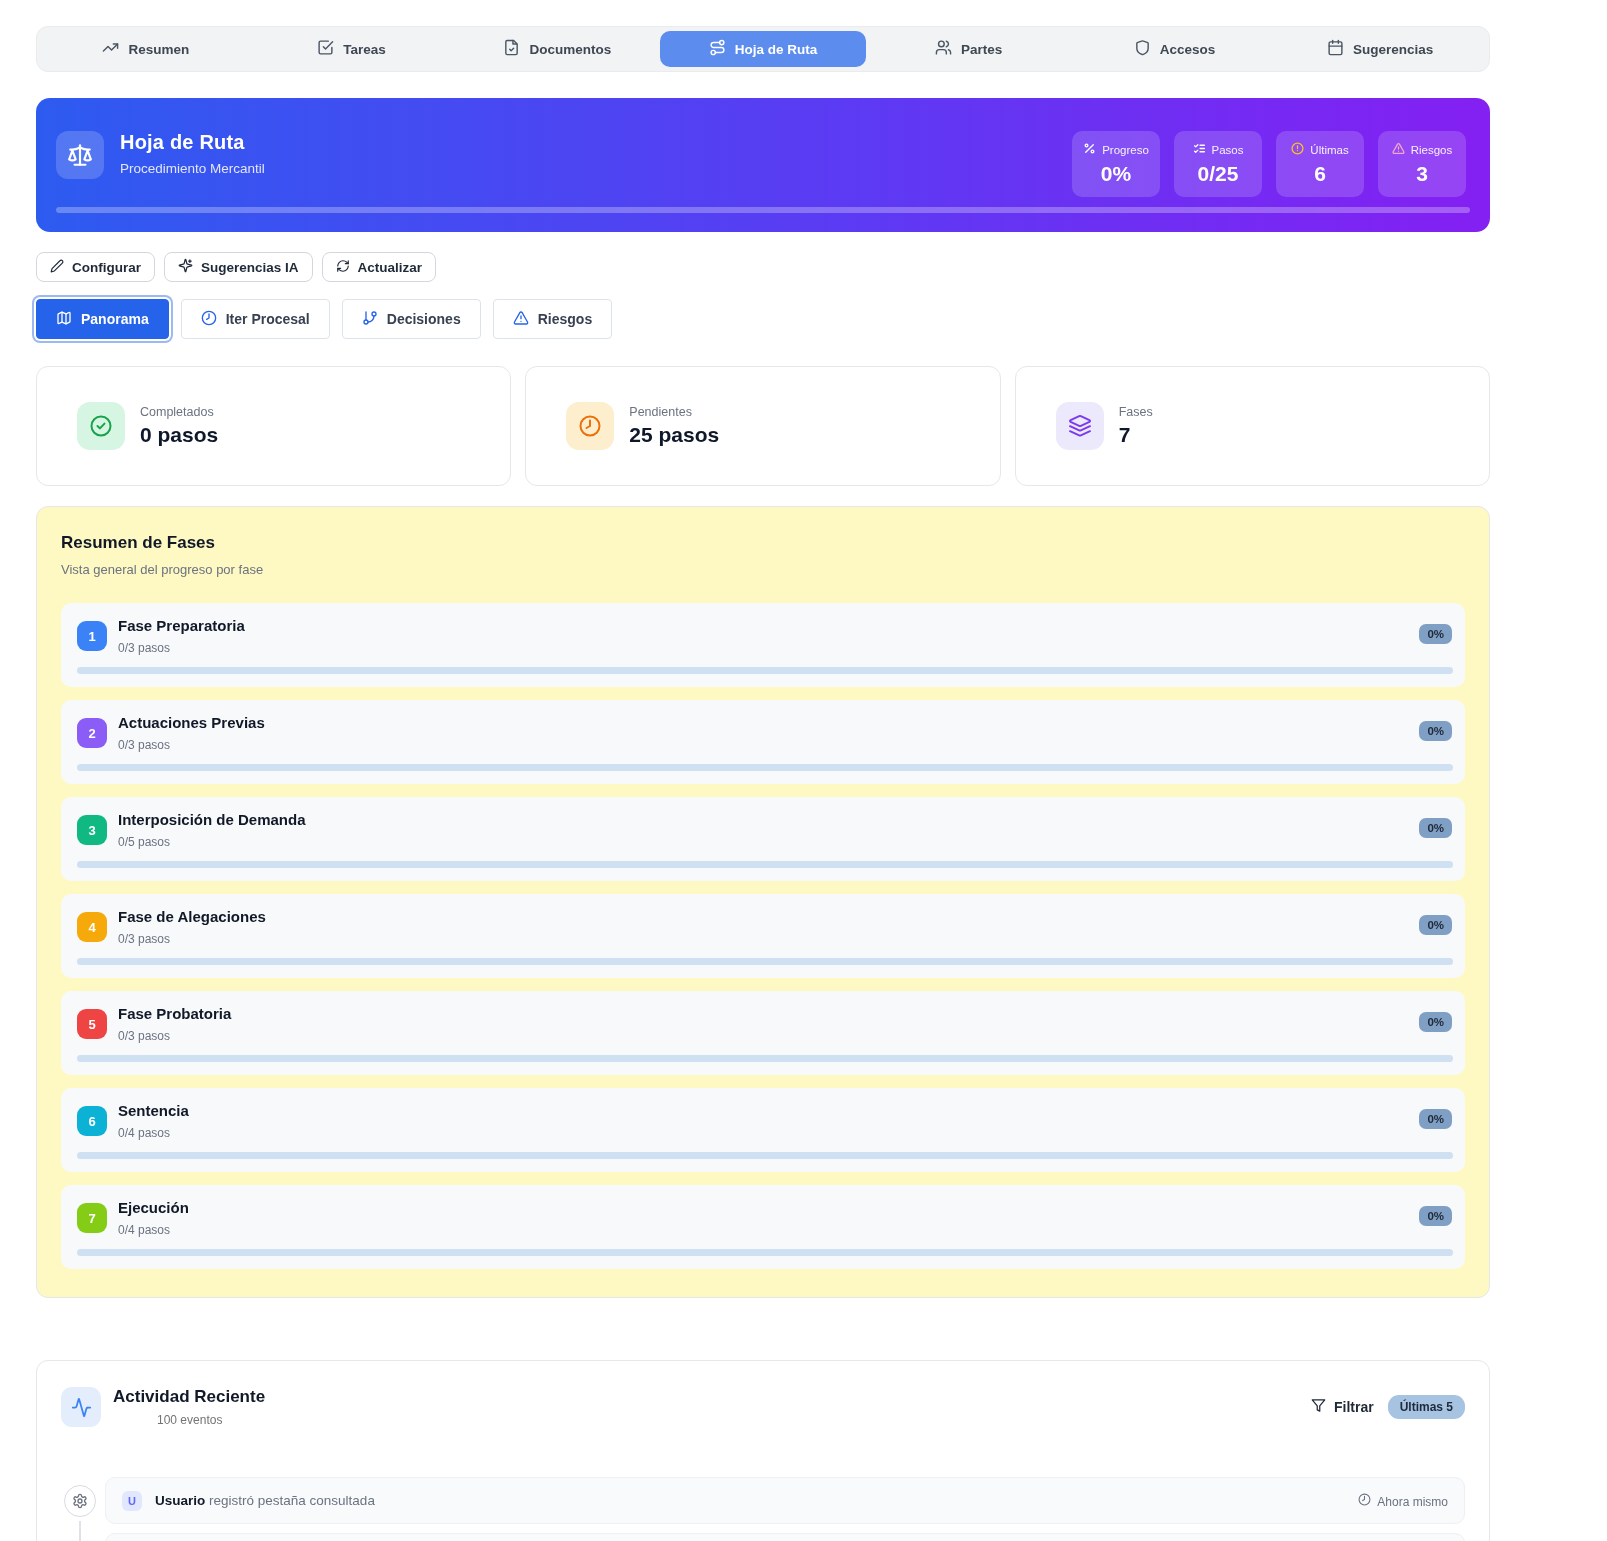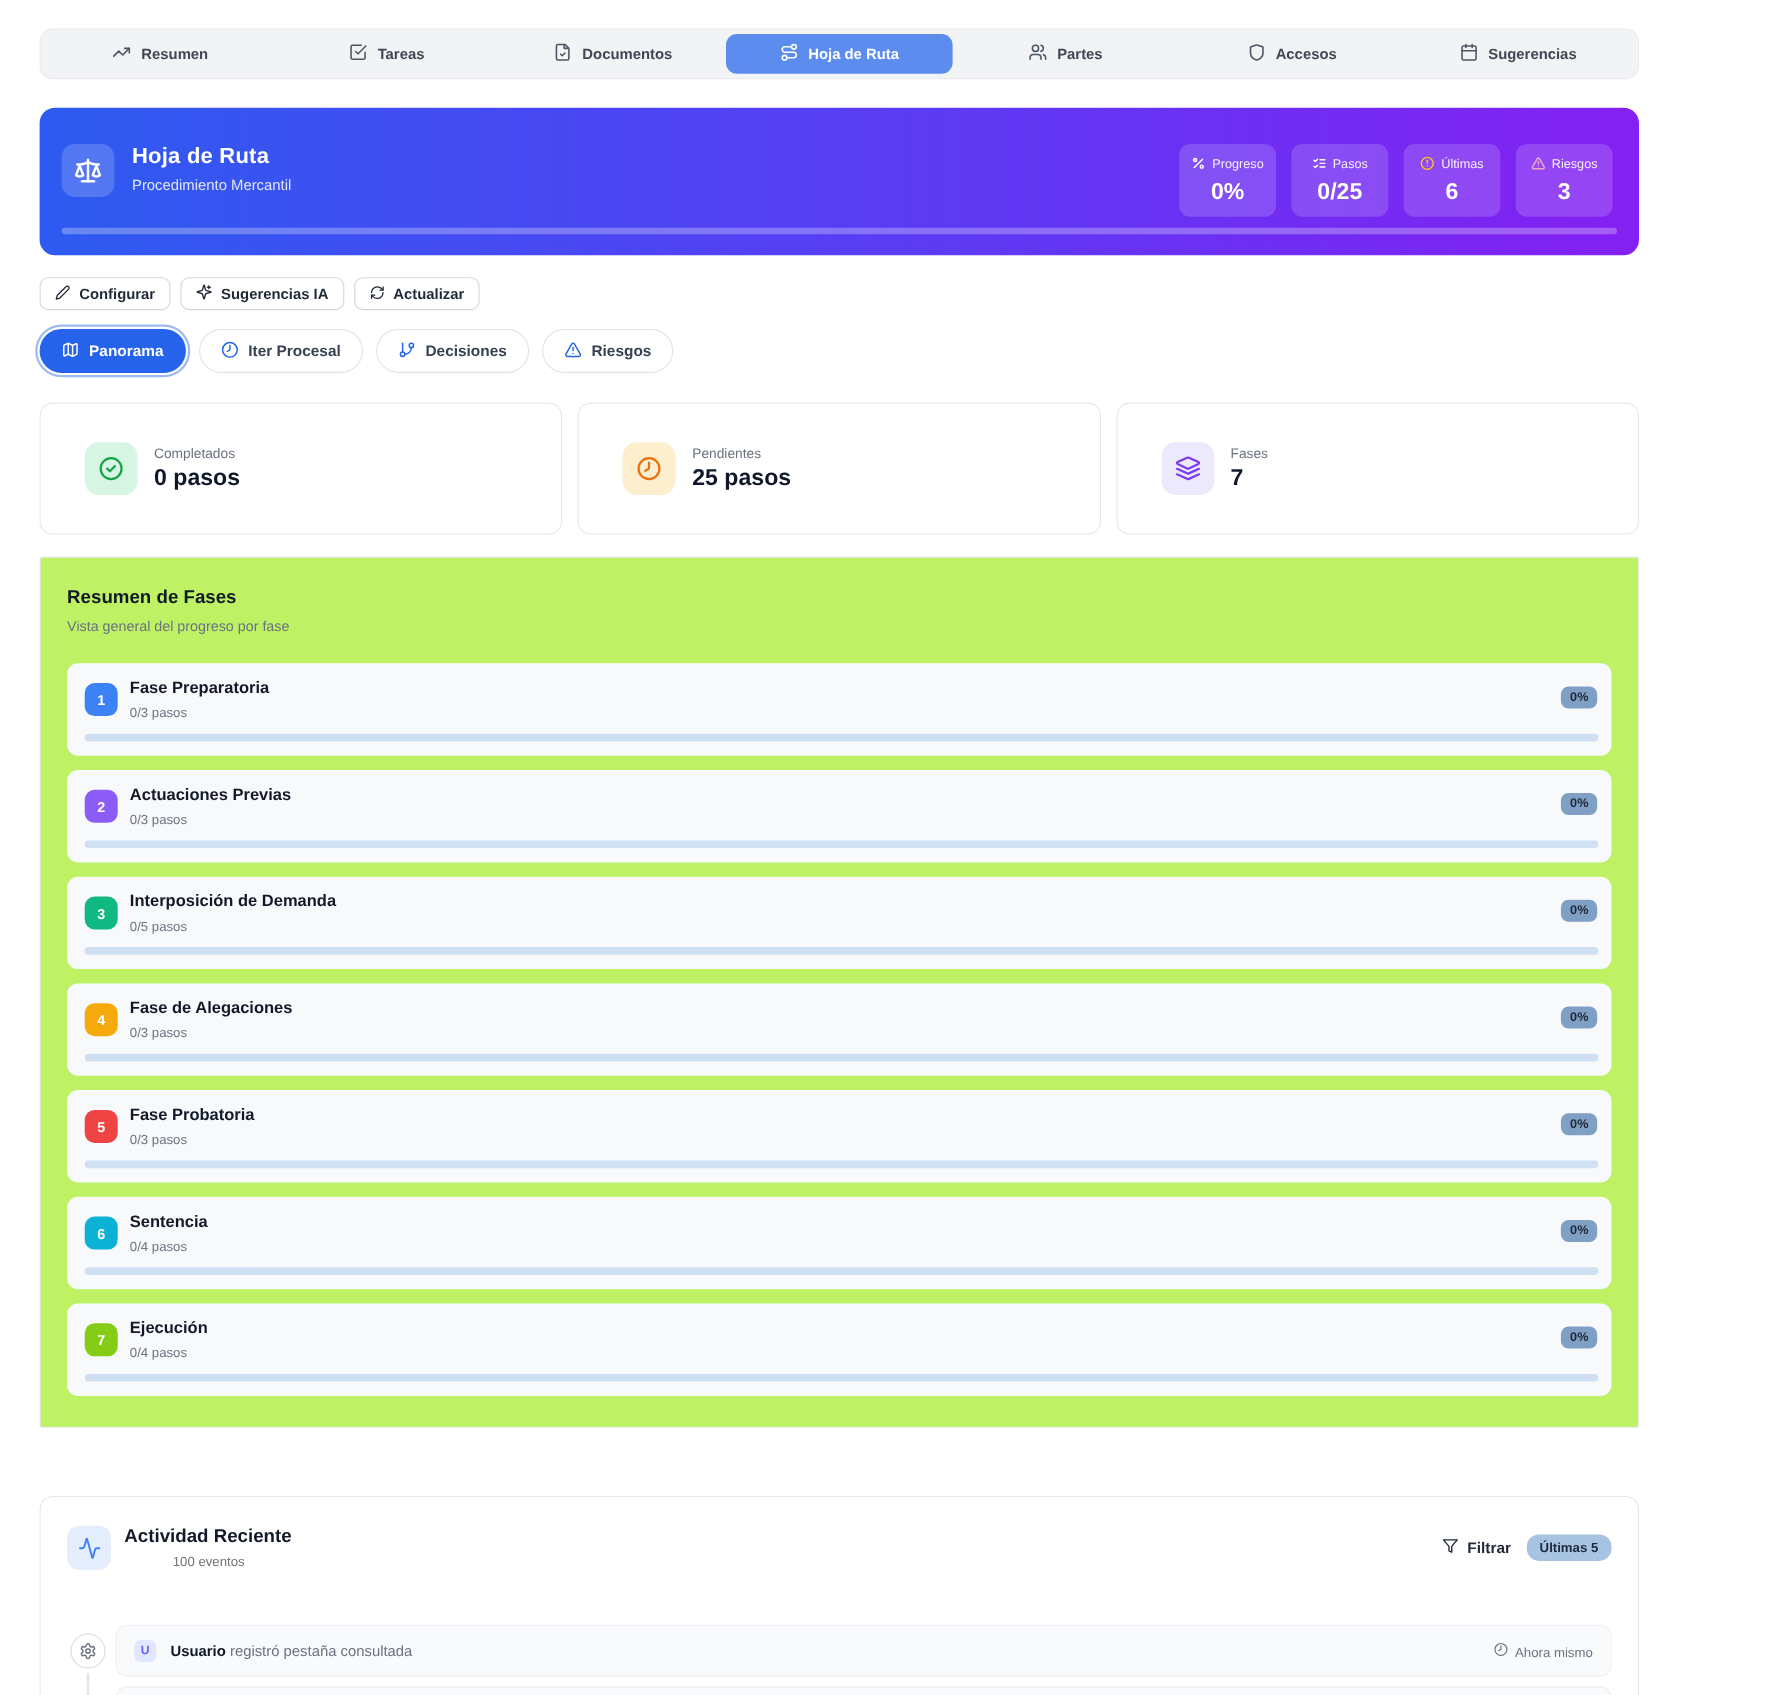--- a/index.html
+++ b/index.html
@@ -36,38 +36,38 @@
   
   .actions { margin-top:20px; display:flex; gap:9px; }
   .btn { height:30px; display:inline-flex; align-items:center; gap:8px; padding:0 13px;
          background:#fff; border:1px solid #d2d7dd; border-radius:8px; font-size:13.5px;
          font-weight:600; color:#1f2937; cursor:pointer;text-align:right; }
   .btn svg { stroke:#1f2937; }
 
   
   .viewtabs { margin-top:17px; display:flex; gap:12px; }
   .vtab { height:40px; display:inline-flex; align-items:center; gap:9px; padding:0 19px;
-          background:#fff; border:1px solid #dde3ea; border-radius:20px; font-size:14px;
+          background:#fff; border:1px solid #dde3ea; border-radius:4px; font-size:14px;
           font-weight:600; color:#374151; cursor:pointer; }
   .vtab svg { stroke:#2563eb; }
   .vtab.active { background:#2563eb; border-color:#2563eb; color:#fff;
                  box-shadow:0 0 0 2px #ffffff, 0 0 0 4px #9db9f3; }
   .vtab.active svg { stroke:#ffffff; }
 
   
   .cards { margin-top:27px; display:flex; gap:14px; }
   .card { flex:1; height:120px; background:#fff; border:1px solid #e5e7eb; border-radius:12px;
           display:flex; align-items:center; padding:0 40px; }
   .card-ic { width:48px; height:48px; border-radius:13px; display:flex; align-items:center; justify-content:center; }
   .card-txt { margin-left:15px; }
   .card-label { font-size:12.5px; color:#6b7280; }
   .card-value { margin-top:4px; font-size:21px; font-weight:700; color:#0f172a; }
 
   
-  .phases-card { margin-top:20px; background:#bef264; border:1px solid #e5e7eb; border-radius:2px;
+  .phases-card { margin-top:20px; background:#fef9c3; border:1px solid #e5e7eb; border-radius:12px;
                  padding:26px 24px 28px 24px; }
   .sec-title { font-size:17px; font-weight:700; color:#111827; }
   .sec-sub { margin-top:9px; font-size:13px; color:#6b7280; }
   .phase-list { margin-top:26px; }
   .phase-row { position:relative; height:84px; background:#f7f9fb; border-radius:10px; margin-bottom:13px; }
   .phase-row:last-child { margin-bottom:0; }
   .phase-badge { position:absolute; left:16px; top:18px; width:30px; height:30px; border-radius:9px;
                  color:#fff; font-size:13px; font-weight:700; display:flex; align-items:center; justify-content:center; }
   .phase-name { position:absolute; left:57px; top:14px; font-size:15px; font-weight:700; color:#111827; }
   .phase-steps { position:absolute; left:57px; top:38px; font-size:12px; color:#6b7280; }

